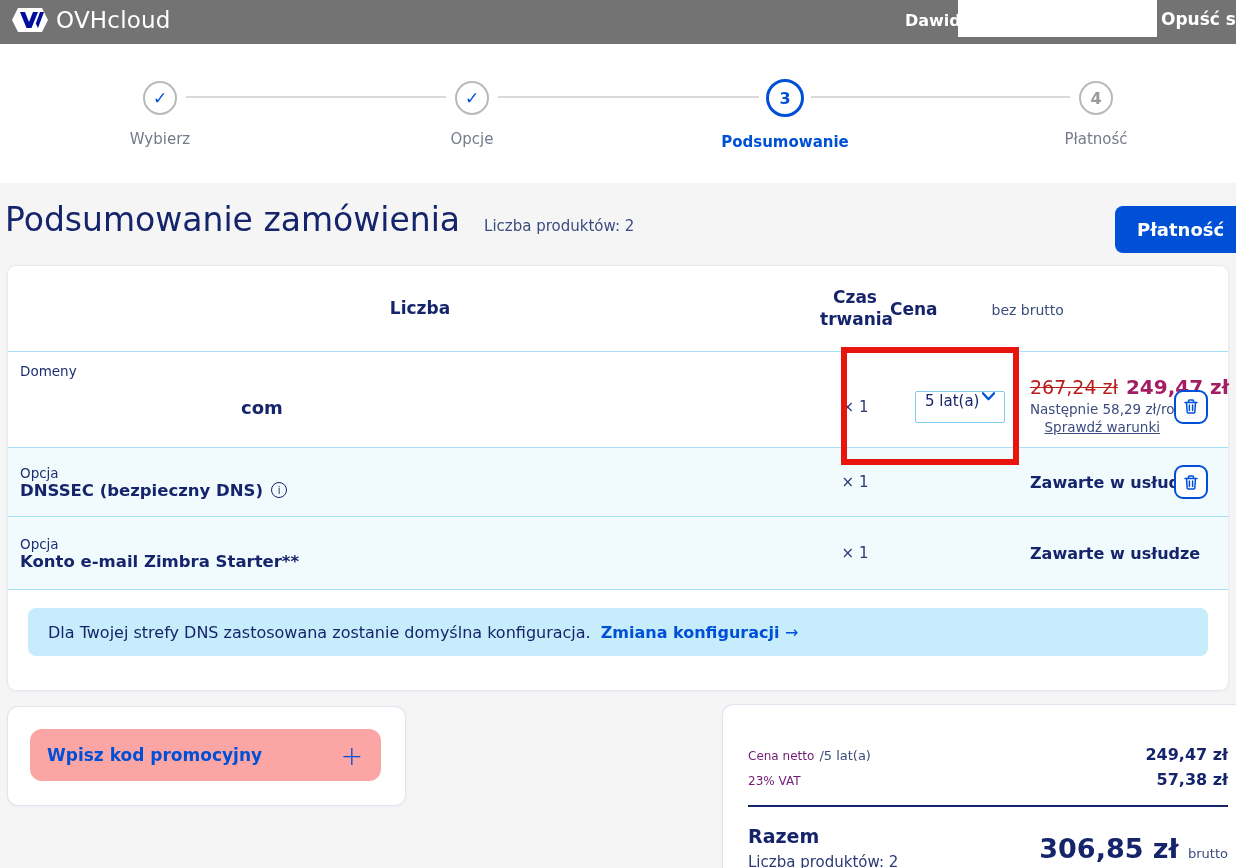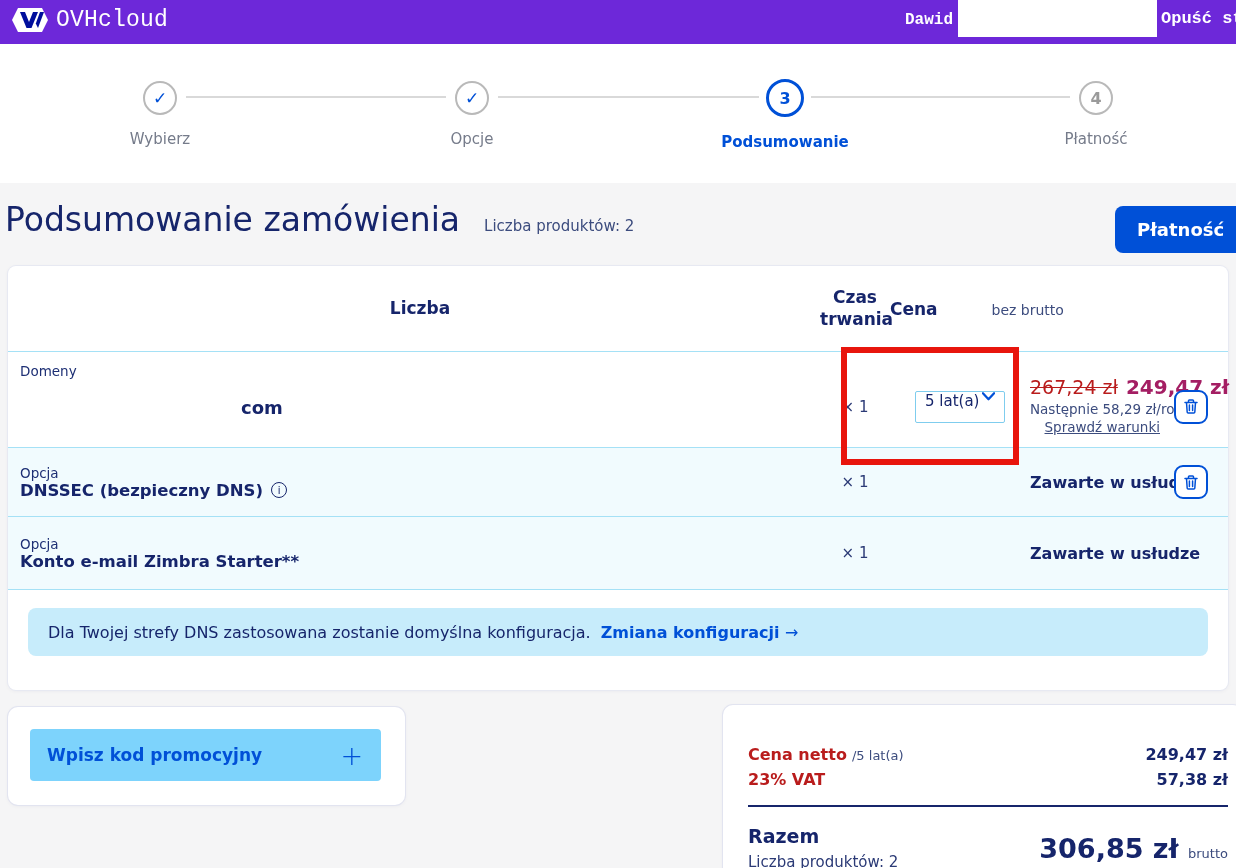--- a/index.html
+++ b/index.html
@@ -1,21 +1,21 @@
 <!DOCTYPE html>
 <html><head>
 <meta charset="utf-8">
 <style>
   * { margin:0; padding:0; box-sizing:border-box; }
   html,body { width:1236px; height:868px; overflow:hidden; }
   body { font-family:"DejaVu Sans","Liberation Sans",sans-serif; background:#ffffff; position:relative; color:#16256b; }
   .page { position:absolute; inset:0; width:1236px; height:868px; overflow:hidden; }
 
   
-  .navbar { position:absolute; left:0; top:0; width:1236px; height:56px; background:#6d28d9;font-family:Liberation Mono, monospace; }
+  .navbar { position:absolute; left:0; top:0; width:1236px; height:56px; background:#737373; }
   .brand { position:absolute; left:12px; top:7px; display:flex; align-items:center; gap:8px; color:#fff; }
   .brand-text { font-size:23px; font-weight:500; letter-spacing:0.2px; color:#fff; }
   .nav-user { position:absolute; left:905px; top:11px; color:#fff; font-size:16px; font-weight:600; }
   .nav-masked { position:absolute; left:958px; top:0; width:199px; height:37px; background:#ffffff; }
   .nav-leave { position:absolute; left:1161px; top:9px; color:#fff; font-size:17px; font-weight:700; white-space:nowrap; }
 
   
   .stepper { position:absolute; left:0; top:44px; width:1236px; height:139px; background:#fff; }
   .step-line { position:absolute; top:52px; height:2px; background:#d9d9d9; }
   .step { position:absolute; width:200px; text-align:center; }
@@ -85,30 +85,30 @@
   .banner-link { color:#0050d7; font-weight:700; cursor:pointer; }
   .banner-arrow { color:#0050d7; font-weight:400; }
 
   
   .annotation-rect { position:absolute; left:841px; top:347px; width:178px; height:118px; border:6px solid #e8150d;
                      z-index:50; pointer-events:none; }
 
   
   .promo-card { position:absolute; left:8px; top:707px; width:397px; height:98px; background:#fff; border-radius:10px;
                 box-shadow:0 0 0 1px #e2e4f0, 0 1px 4px rgba(20,30,80,0.06); }
-  .promo-bar { position:absolute; left:22px; top:22px; width:351px; height:52px; background:#7dd3fc; border-radius:4px;
+  .promo-bar { position:absolute; left:22px; top:22px; width:351px; height:52px; background:#fca5a5; border-radius:12px;
                display:flex; align-items:center; justify-content:space-between; padding:0 18px 0 17px; cursor:pointer; }
   .promo-label { color:#0050d7; font-size:17px; font-weight:700; }
   .promo-plus { color:#0050d7; font-size:27px; font-weight:300; line-height:1; }
 
   
   .summary-card { position:absolute; left:723px; top:705px; width:520px; height:200px; background:#fff; border-radius:10px;
                   box-shadow:0 0 0 1px #e2e4f0, 0 1px 4px rgba(20,30,80,0.06); padding:40px 15px 0 25px; }
   .sum-row { display:flex; justify-content:space-between; align-items:baseline; margin-bottom:6px; }
-  .sum-label { font-size:16px; font-weight:700; color:#b91c1c; }
+  .sum-label { font-size:12px; font-weight:400; color:#701a75; }
   .sum-period { font-size:13px; font-weight:400; color:#3c4c7e; }
   .sum-value { font-size:16px; font-weight:700; color:#16256b; }
   .sum-divider { height:2px; background:#16256b; margin:16px 0 18px 0; }
   .total-row { display:flex; justify-content:space-between; align-items:flex-start; }
   .total-label { font-size:19px; font-weight:700; color:#16256b; }
   .total-sub { font-size:15px; color:#2b3a76; margin-top:6px; }
   .total-value { font-size:27px; font-weight:700; color:#16256b; margin-top:8px; white-space:nowrap; }
   .total-suffix { font-size:13px; font-weight:400; color:#3c4c7e; }
 </style>
 </head>

